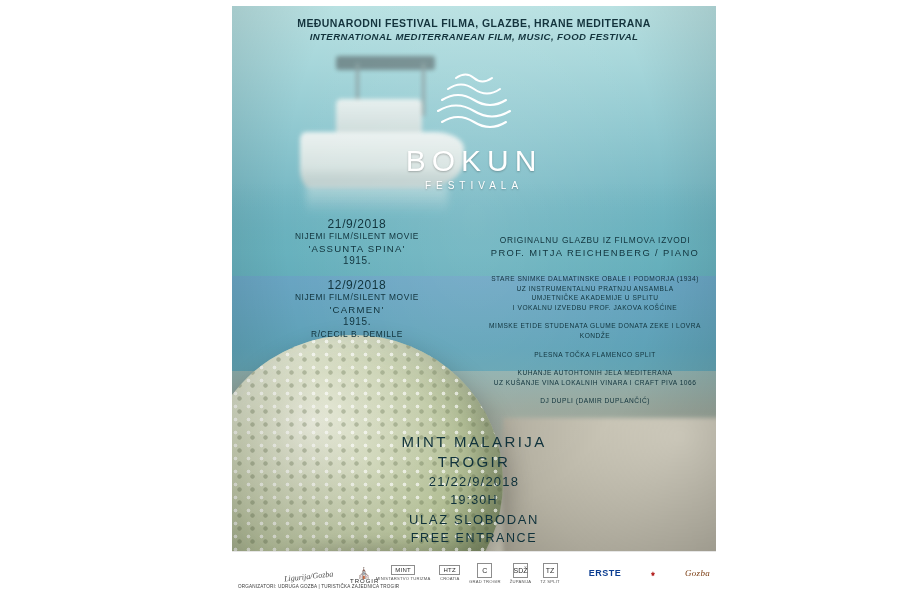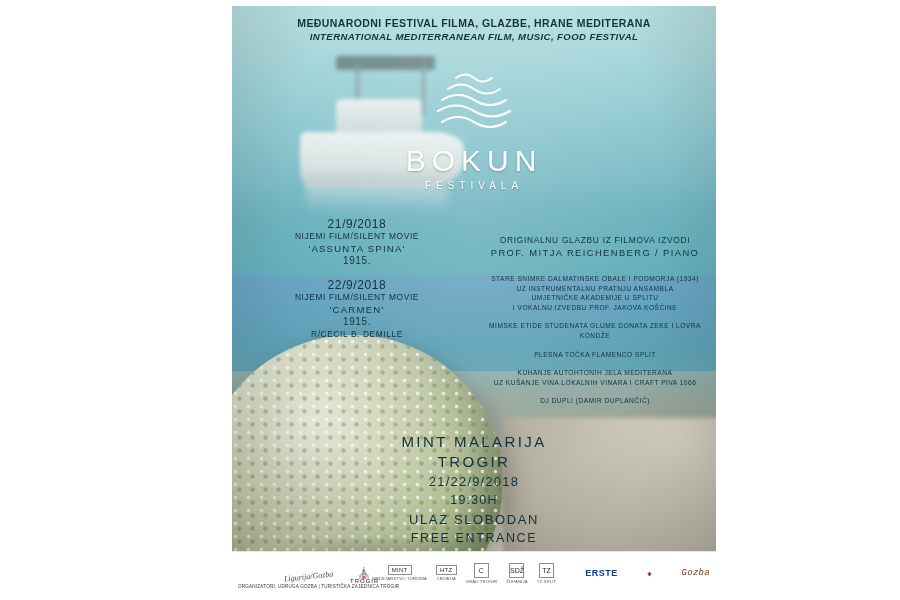--- a/index.html
+++ b/index.html
@@ -321,21 +321,21 @@
     white-space: nowrap;
     padding-left: 20px;
   }
   .sp-badge.box {
     border: 1px solid #8d8d8d;
     padding: 1px 3px;
   }
   .sp-badge.erste { color: #0b3d91; font-weight: bold; font-size: 9px; letter-spacing: 0.5px; }
   .sp-badge.red { color: #b3201f; font-weight: bold; }
   .sp-badge.script {
-    font-family: Liberation Mono, monospace;
+    font-family: Liberation Serif, serif;
     font-style: italic;
     color: #7a3b10;
     font-size: 9px;
   }
   .sp-sub {
     font-size: 4.2px;
     letter-spacing: 0.2px;
     color: #555;
     margin-top: 1px;
     white-space: nowrap;
@@ -395,21 +395,21 @@
     </div>
 
     <div class="col-left">
       <div class="film-block">
         <div class="film-date">21/9/2018</div>
         <div class="film-kind">NIJEMI FILM/SILENT MOVIE</div>
         <div class="film-name">'ASSUNTA SPINA'</div>
         <div class="film-year">1915.</div>
       </div>
       <div class="film-block">
-        <div class="film-date">22/9/2018</div>
+        <div class="film-date">12/9/2018</div>
         <div class="film-kind">NIJEMI FILM/SILENT MOVIE</div>
         <div class="film-name">'CARMEN'</div>
         <div class="film-year">1915.</div>
         <div class="film-dir">R/CECIL B. DEMILLE</div>
       </div>
     </div>
 
     <div class="col-right">
       <div class="music-head">ORIGINALNU GLAZBU IZ FILMOVA IZVODI</div>
       <div class="music-perf">PROF. MITJA REICHENBERG / PIANO</div>

